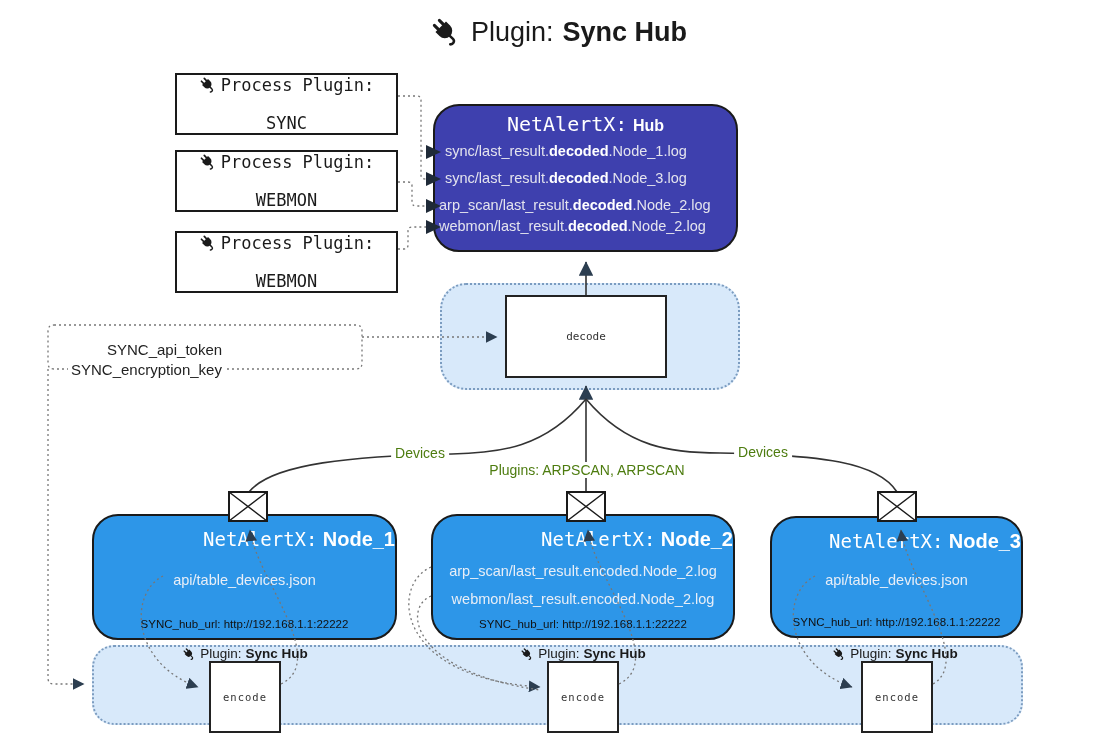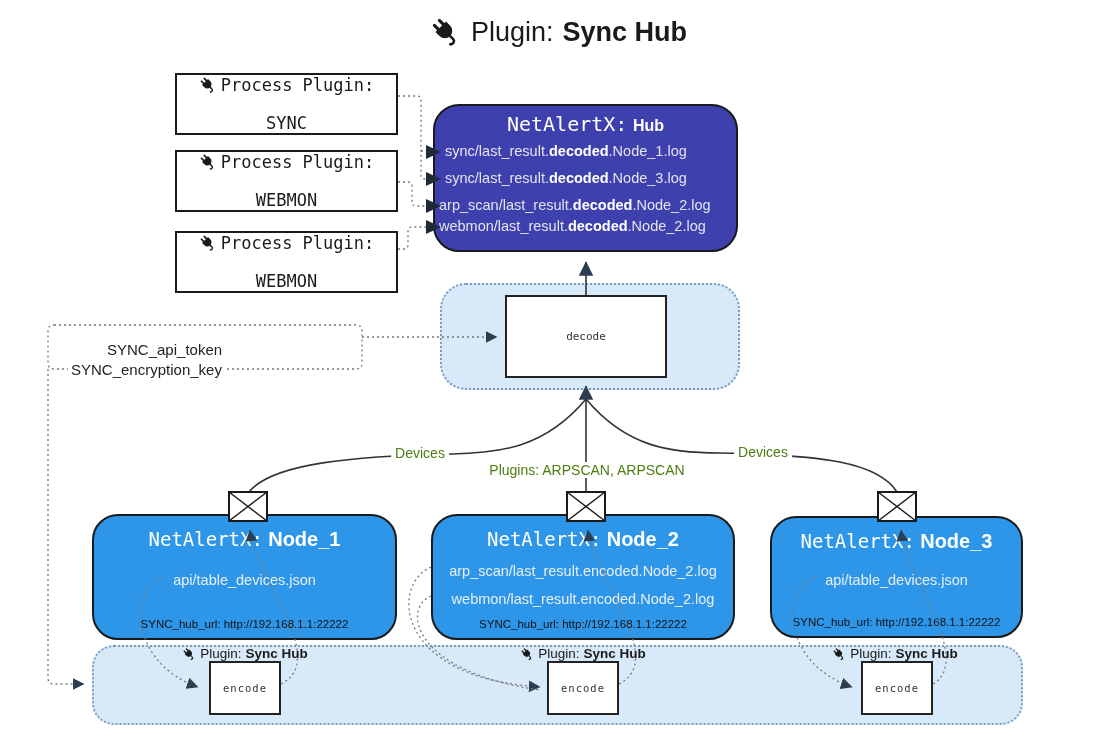--- a/index.html
+++ b/index.html
@@ -33,26 +33,26 @@
 
   
   .panel{background:#d8e9fa;border:2px dotted #7b9cc0;border-radius:26px;
     z-index:0;box-sizing:border-box;}
   .decode-panel{left:440px;top:283px;width:300px;height:107px;}
   .band{left:92px;top:645px;width:931px;height:80px;border-radius:22px;}
 
   .io-box{background:#fff;border:2px solid #222;display:flex;justify-content:center;
     align-items:center;z-index:1;box-sizing:border-box;color:#333;}
   .decode-box{left:505px;top:295px;width:162px;height:83px;font-size:11px;}
-  .encode-box{width:72px;height:54px;font-size:10.5px;letter-spacing:1px;}
+  .encode-box{width:72px;height:72px;font-size:10.5px;letter-spacing:1px;}
 
   
   .node-box{background:#2d96e8;border:2px solid #1a1a1a;border-radius:26px;
     z-index:1;box-sizing:border-box;}
-  .node-title{position:absolute;width:100%;top:12px;text-align:center;color:#fff;
+  .node-title{position:absolute;width:100%;top:12px;text-align:right;color:#fff;
     font-size:19px;z-index:1;}
   .node-title .bold{font-family:"Liberation Sans",sans-serif;font-weight:bold;font-size:20px;}
   .node-line{position:absolute;width:100%;text-align:center;color:#e8eef7;
     font-size:14.5px;white-space:nowrap;z-index:1;}
   .node-url{position:absolute;width:100%;bottom:8px;text-align:center;color:#111;
     font-size:11.5px;z-index:1;}
 
   
   .chip{position:absolute;background:#fff;padding:0 4px;color:#4d7c0f;font-size:14px;
     transform:translate(-50%,-50%);white-space:nowrap;z-index:3;}

